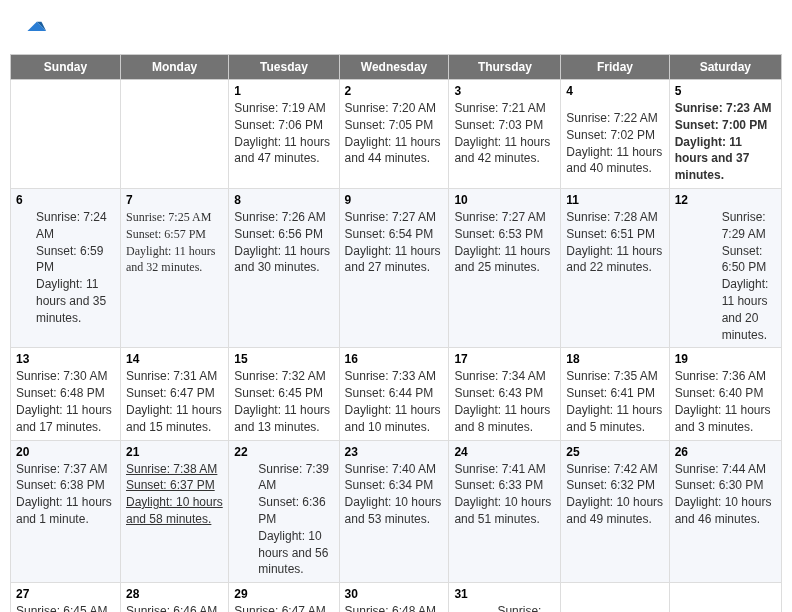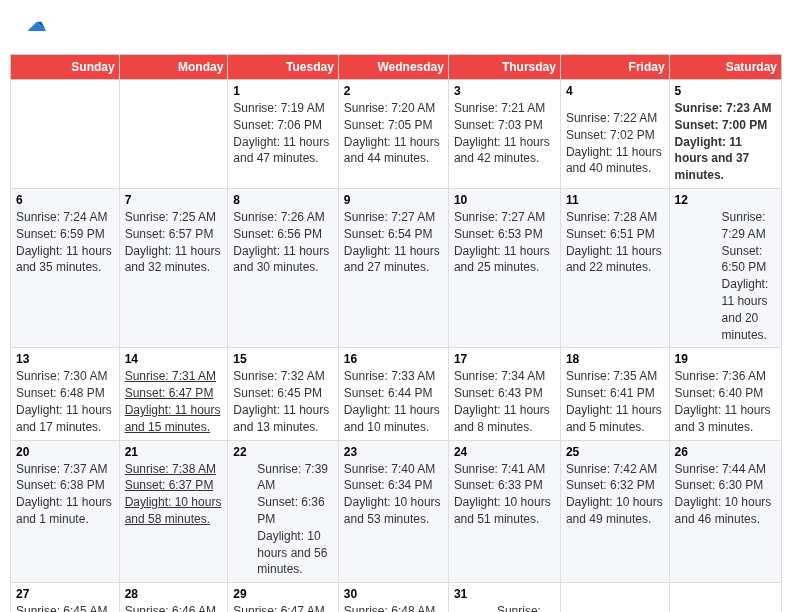--- a/index.html
+++ b/index.html
@@ -52,24 +52,24 @@
       font-size: 14px;
       color: #555;
     }
     .calendar {
       width: 100%;
       border-collapse: collapse;
       margin-top: 4px;
       font-size: 11px;
     }
     .calendar th {
-      background-color: #ef4444;
+      background-color: #737373;
       color: #fff;
       padding: 5px 4px;
-      text-align: right;
+      text-align: center;
       font-size: 12px;
       border: 1px solid #ccc;
     }
     .calendar td {
       vertical-align: top;
       border: 1px solid #ddd;
       padding: 4px 5px;
       width: 113px;
       min-height: 80px;
       background: #fff;
@@ -155,27 +155,27 @@
         <td>
           <span class="day-num">5</span>
           <div class="day-info" style="white-space: pre-line; font-weight: bold;">Sunrise: 7:23 AM
 Sunset: 7:00 PM
 Daylight: 11 hours and 37 minutes.</div>
         </td>
       </tr>
       <tr>
         <td>
           <span class="day-num">6</span>
-          <div class="day-info" style="white-space: pre-line;">Sunrise: 7:24 AM
+          <div class="day-info" style="white-space: pre-line; margin-left: 20px;">Sunrise: 7:24 AM
 Sunset: 6:59 PM
 Daylight: 11 hours and 35 minutes.</div>
         </td>
         <td>
           <span class="day-num">7</span>
-          <div class="day-info" style="white-space: pre-line;">Sunrise: 7:25 AM
+          <div class="day-info" style="white-space: pre-line; font-family: Liberation Serif, serif;">Sunrise: 7:25 AM
 Sunset: 6:57 PM
 Daylight: 11 hours and 32 minutes.</div>
         </td>
         <td>
           <span class="day-num">8</span>
           <div class="day-info" style="white-space: pre-line;">Sunrise: 7:26 AM
 Sunset: 6:56 PM
 Daylight: 11 hours and 30 minutes.</div>
         </td>
         <td>
@@ -205,21 +205,21 @@
       </tr>
       <tr>
         <td>
           <span class="day-num">13</span>
           <div class="day-info" style="white-space: pre-line;">Sunrise: 7:30 AM
 Sunset: 6:48 PM
 Daylight: 11 hours and 17 minutes.</div>
         </td>
         <td>
           <span class="day-num">14</span>
-          <div class="day-info" style="white-space: pre-line; text-decoration: underline;">Sunrise: 7:31 AM
+          <div class="day-info" style="white-space: pre-line;">Sunrise: 7:31 AM
 Sunset: 6:47 PM
 Daylight: 11 hours and 15 minutes.</div>
         </td>
         <td>
           <span class="day-num">15</span>
           <div class="day-info" style="white-space: pre-line;">Sunrise: 7:32 AM
 Sunset: 6:45 PM
 Daylight: 11 hours and 13 minutes.</div>
         </td>
         <td>

